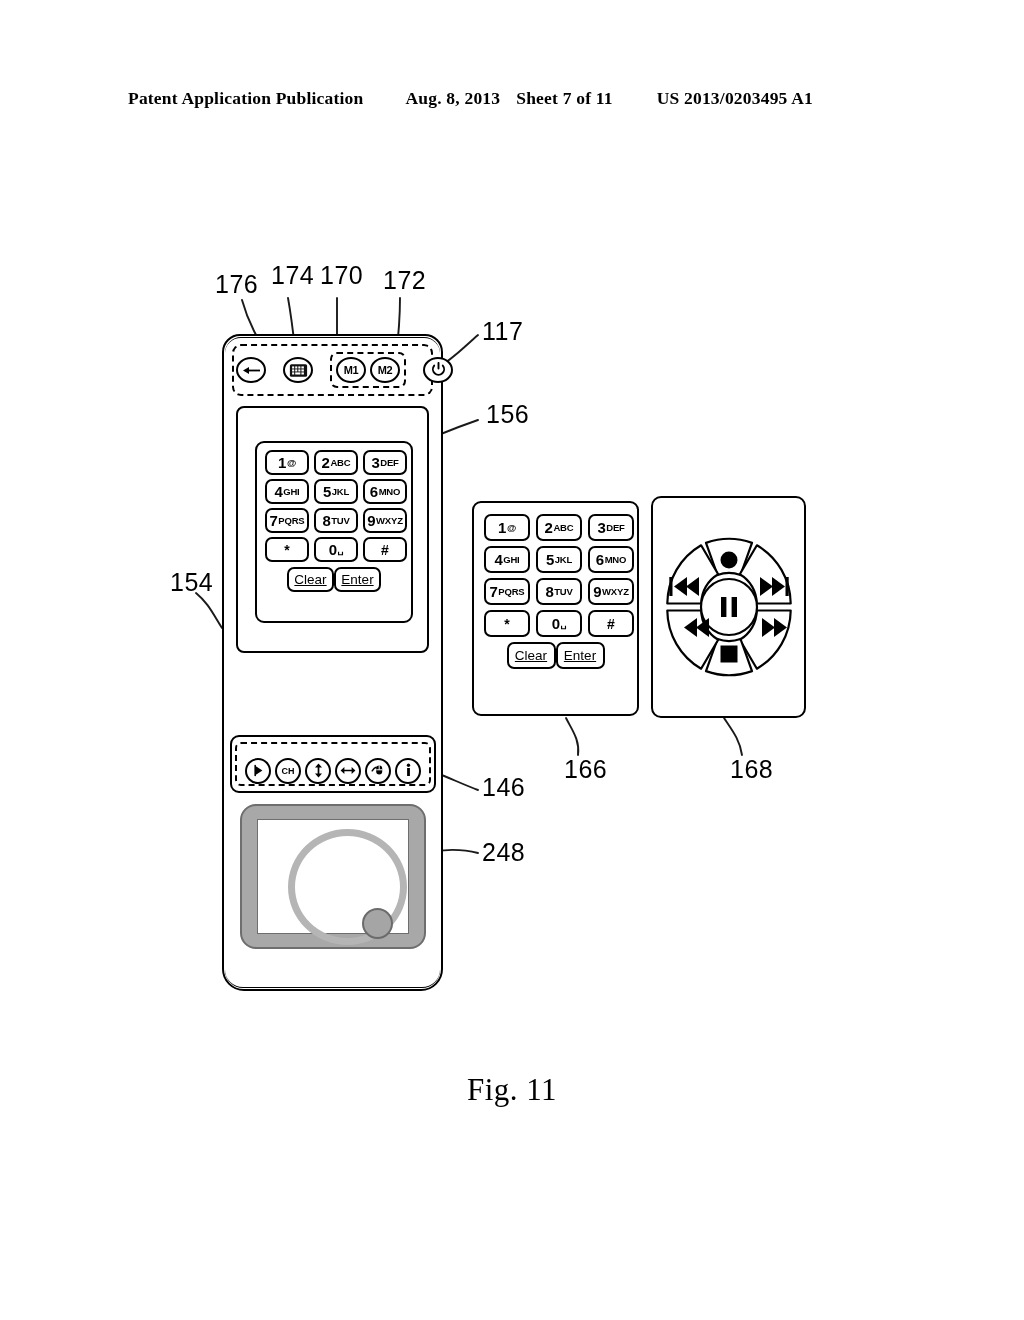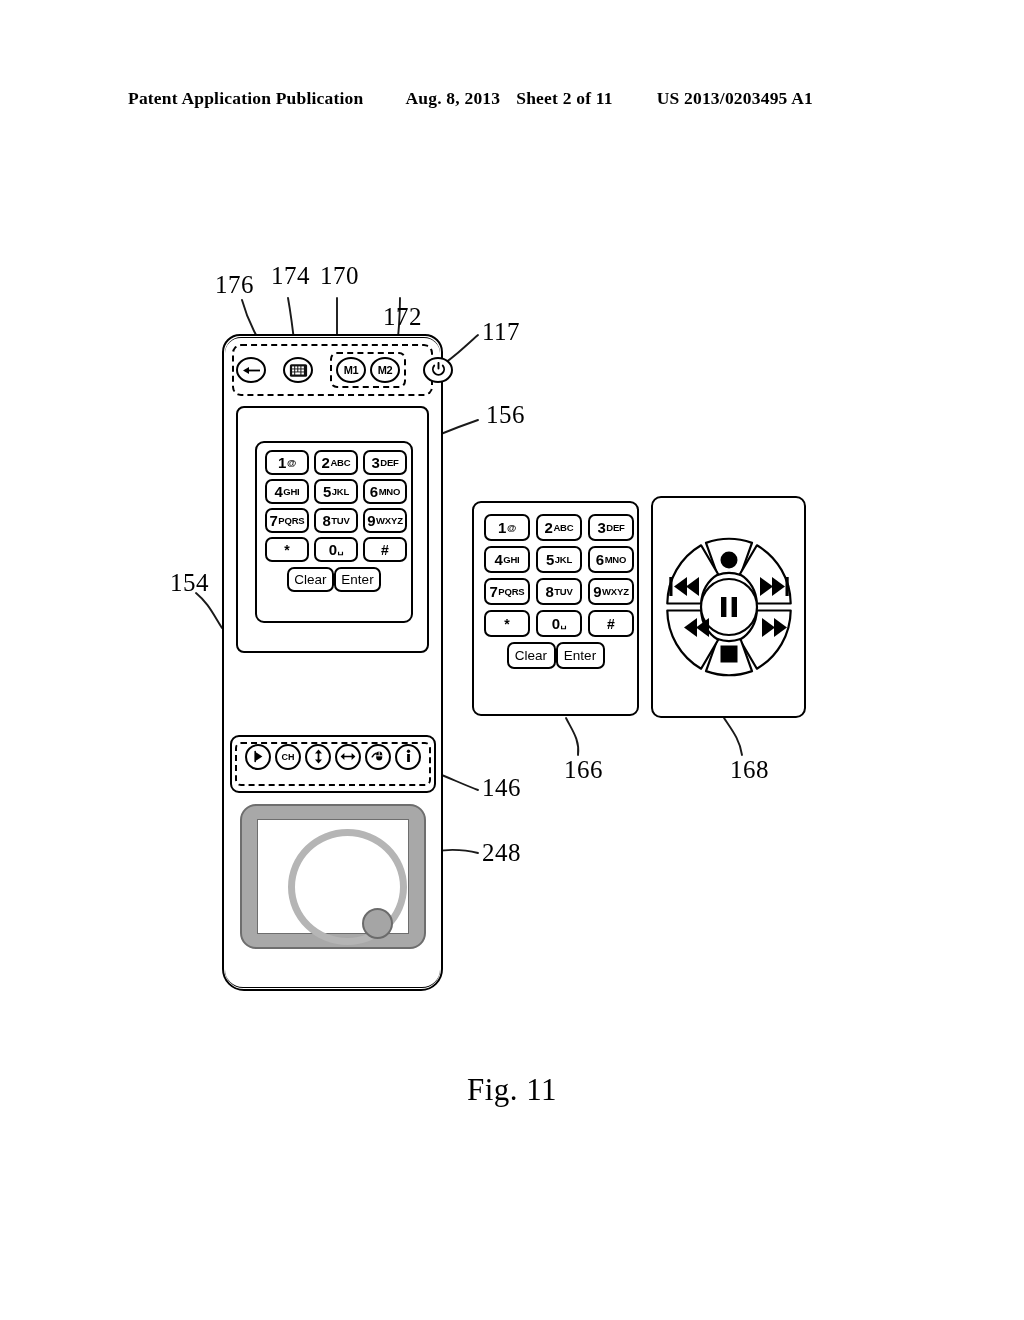--- a/index.html
+++ b/index.html
@@ -45,21 +45,21 @@
     width: 1024px;
     text-align: center;
     font-family: "Liberation Serif", serif;
     font-size: 31px;
     letter-spacing: 0.5px;
   }
 
   
   .ref {
     position: absolute;
-    font-family: Liberation Serif, serif;
+    font-family: Liberation Sans, sans-serif;
     font-size: 25px;
     letter-spacing: 0.5px;
     line-height: 1;
     color: #000;
   }
 
   
   #device {
     position: absolute;
     left: 222px;
@@ -208,20 +208,21 @@
     line-height: 1;
     letter-spacing: -0.2px;
     margin-left: 0.5px;
   }
   .key.symbol .num { font-size: 14px; }
   .keypad-bottom {
     display: flex;
     justify-content: center;
     gap: 0;
     margin-top: 5px;
+    text-decoration: underline;
   }
   .key.wide {
     width: 47px;
     height: 25px;
   }
   .key.wide .num {
     font-size: 13.5px;
     font-weight: normal;
   }
 
@@ -229,21 +230,21 @@
   #iconstrip-dashed {
     position: absolute;
     left: 13px;
     top: 408px;
     width: 196px;
     height: 44px;
     border: 2px dashed #000;
     border-radius: 6px;
     box-sizing: border-box;
     display: flex;
-    align-items: flex-start;
+    align-items: flex-end;
     justify-content: space-evenly;
     padding: 0 4px;
   }
   #iconstrip-outer {
     position: absolute;
     left: 8px;
     top: 401px;
     width: 206px;
     height: 58px;
     border: 2px solid #000;
@@ -354,21 +355,21 @@
     width: 1024px; height: 1320px;
     pointer-events: none;
   }
 </style>
 </head>
 <body>
 
 <div id="pub-header">
   <span class="h-pub">Patent Application Publication</span>
   <span class="h-date">Aug. 8, 2013</span>
-  <span class="h-sheet">Sheet 2 of 11</span>
+  <span class="h-sheet">Sheet 7 of 11</span>
   <span class="h-num">US 2013/0203495 A1</span>
 </div>
 
 <svg id="overlay" viewBox="0 0 1024 1320" xmlns="http://www.w3.org/2000/svg">
   <g fill="none" stroke="#1a1a1a" stroke-width="1.9" stroke-linecap="round">
 
     <path d="M242,300 C248,322 258,340 272,362"></path>
     <path d="M272,362 l-9,-2 l6,7 z" fill="#1a1a1a" stroke="none"></path>
 
     <path d="M288,298 C292,320 294,340 296,358"></path>
@@ -390,21 +391,21 @@
 
     <path d="M578,755 C580,740 572,730 566,718"></path>
 
     <path d="M742,755 C740,740 732,730 724,718"></path>
   </g>
 </svg>
 
 <div class="ref" style="left:215px; top:272px;">176</div>
 <div class="ref" style="left:271px; top:263px;">174</div>
 <div class="ref" style="left:320px; top:263px;">170</div>
-<div class="ref" style="left:383px; top:268px;margin-top:36px;">172</div>
+<div class="ref" style="left:383px; top:268px;">172</div>
 <div class="ref" style="left:482px; top:319px;">117</div>
 <div class="ref" style="left:486px; top:402px;">156</div>
 <div class="ref" style="left:170px; top:570px;">154</div>
 <div class="ref" style="left:482px; top:775px;">146</div>
 <div class="ref" style="left:482px; top:840px;">248</div>
 <div class="ref" style="left:564px; top:757px;">166</div>
 <div class="ref" style="left:730px; top:757px;">168</div>
 
 <div id="device">
   <div id="device-shell"></div>

